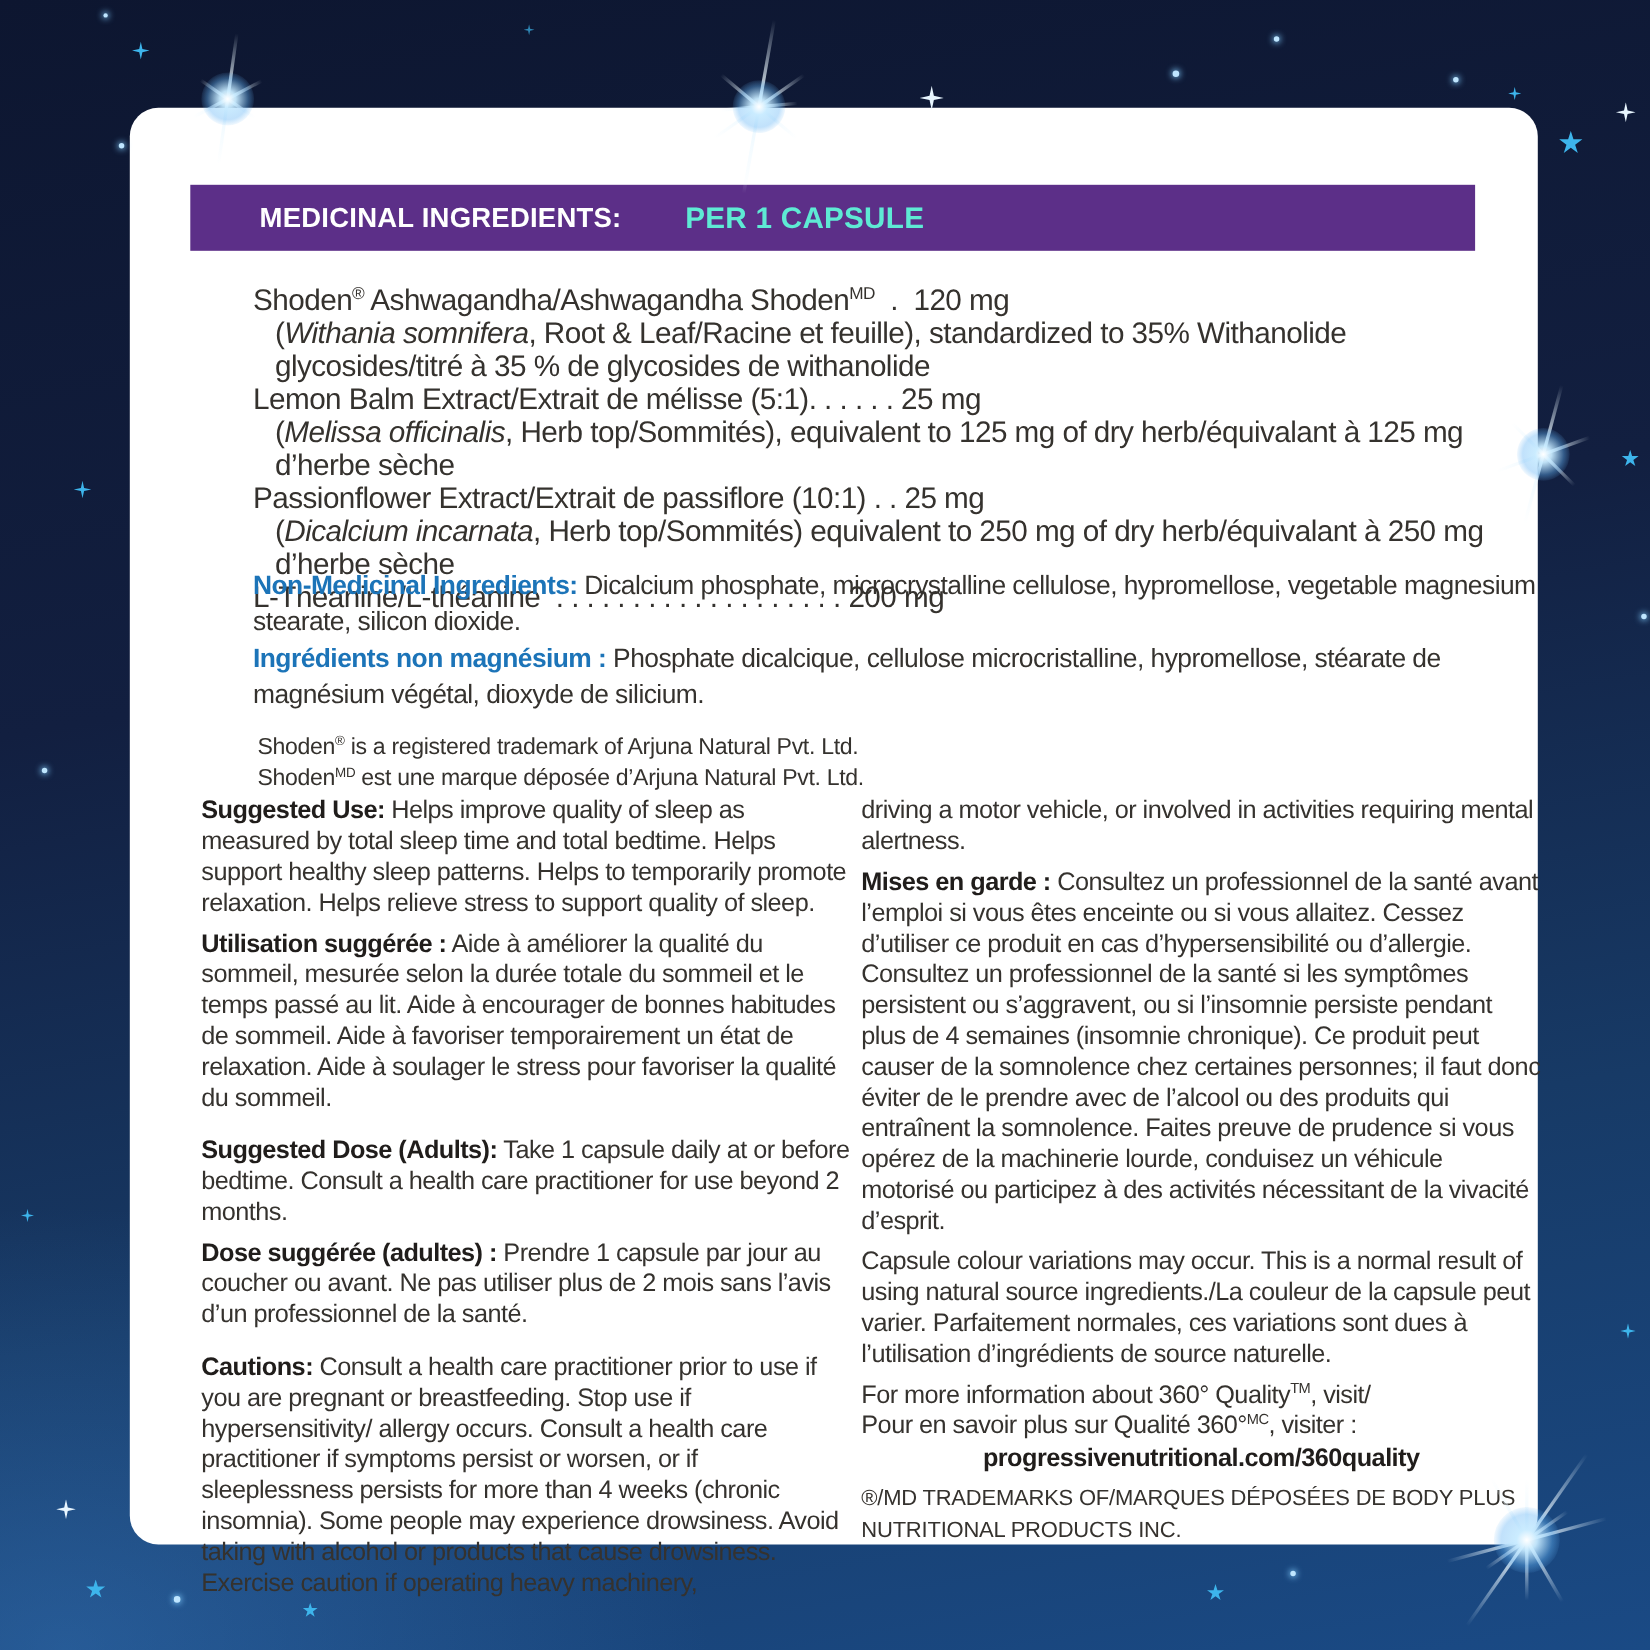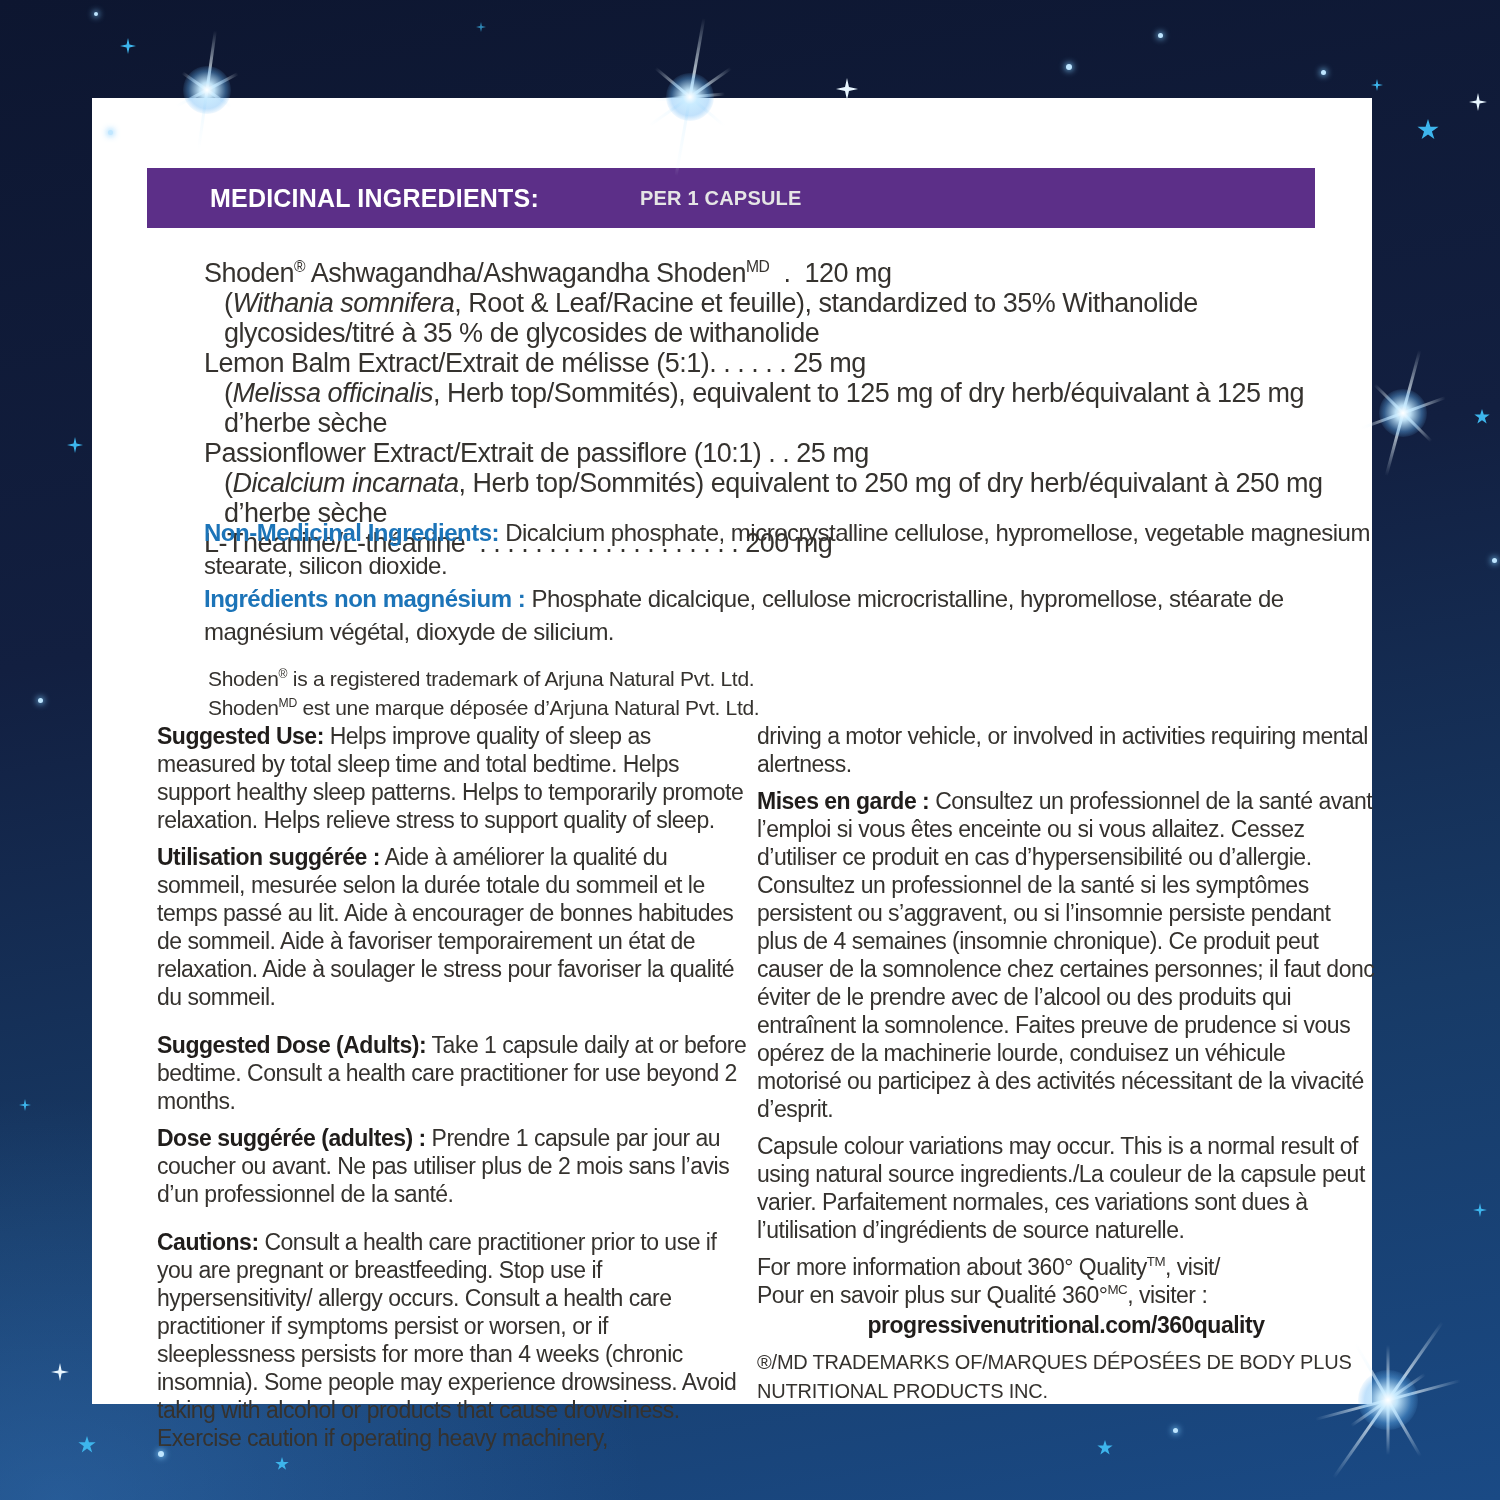--- a/index.html
+++ b/index.html
@@ -4,32 +4,33 @@
 <style>
   html,body{margin:0;padding:0;}
   body{
     width:1500px;height:1500px;position:relative;overflow:hidden;
     font-family:"Liberation Sans","DejaVu Sans",sans-serif;
     background:
       radial-gradient(900px 620px at 4% 100%, rgba(62,132,205,.38), transparent 65%),
       linear-gradient(170deg, var(--bg-top,#0d1630) 0%, #121f40 38%, #173a66 70%, var(--bg-bottom,#1a4a85) 100%);
   }
   .card{
-    position:absolute;left:92px;top:98px;width:1280px;height:1306px;
+    position:absolute;left:118px;top:98px;width:1280px;height:1306px;
     background:#ffffff;
+    border-radius:26px;
   }
   .bar{
     position:absolute;left:55px;top:70px;width:1168px;height:60px;
     background:var(--purple,#5c2f88);display:flex;align-items:center;
   }
   .bar-left{
     position:absolute;left:63px;color:#fff;font-weight:700;font-size:25px;letter-spacing:.2px;
   }
   .bar-right{
-    position:absolute;left:450px;color:#e5e5e5;font-weight:700;font-size:20px;letter-spacing:.2px;margin-left:43px;
+    position:absolute;left:450px;color:#5eead4;font-weight:700;font-size:27px;letter-spacing:.2px;
   }
   .ingredients{
     position:absolute;left:112px;top:160px;width:1168px;
     font-size:27px;line-height:30px;letter-spacing:-.5px;color:var(--text,#35322e);
   }
   .ing-line.indent{padding-left:20px;}
   sup{font-size:58%;vertical-align:super;line-height:0;}
   .nonmed{
     position:absolute;left:112px;top:418px;width:1168px;
     font-size:24px;line-height:33px;letter-spacing:-.5px;color:var(--text,#35322e);

